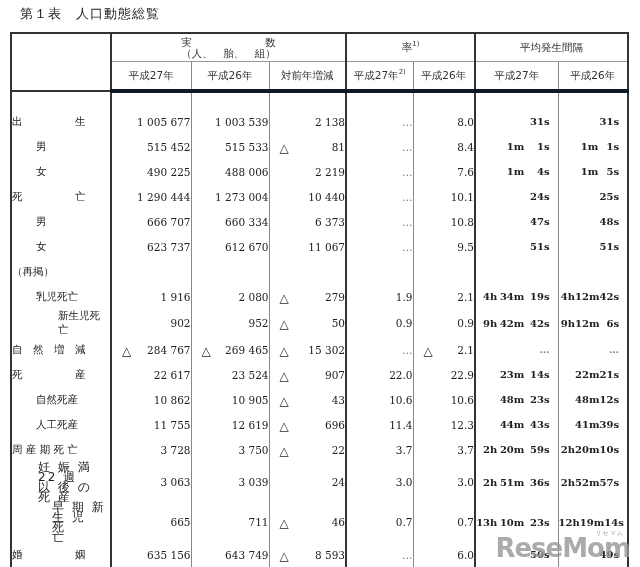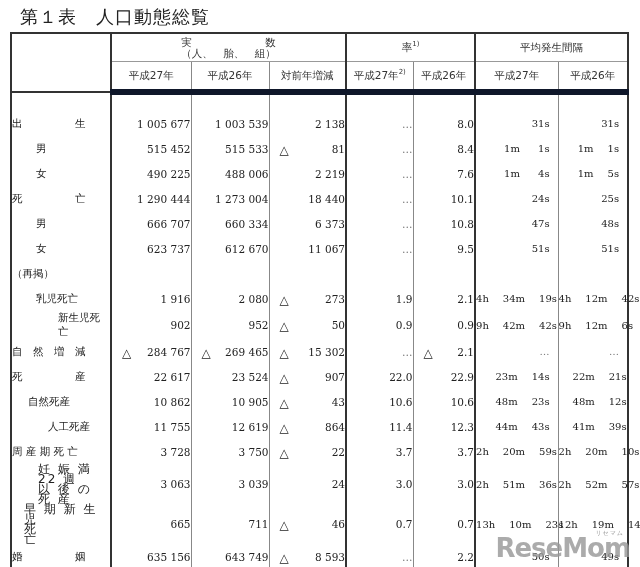--- a/index.html
+++ b/index.html
@@ -1,34 +1,34 @@
 <!DOCTYPE html>
 <html><head>
 <meta charset="utf-8">
 <style>
   html, body { margin:0; padding:0; background:#ffffff; }
   body { width:640px; height:567px; position:relative; overflow:hidden;
          font-family:"DejaVu Sans","Liberation Sans",sans-serif; color:#222; }
-  .title { position:absolute; left:20px; top:5px; font-size:18px; letter-spacing:1px; }
+  .title { position:absolute; left:20px; top:5px; font-size:13px; letter-spacing:1px; }
   table.main { position:absolute; left:10px; top:32px; width:617px; border-collapse:collapse;
                border:2px solid #333; table-layout:fixed; }
   table.main th, table.main td { border-left:1px solid #888; border-right:1px solid #888; padding:0; }
   table.main th { font-weight:normal; font-size:10.5px; color:#333; text-align:center; }
   .hdr1 th { height:27px; border-bottom:1px solid #999; }
-  .hdr2 th { height:27px; border-bottom:6px solid #0f172a; }
+  .hdr2 th { height:27px; border-bottom:4px solid #0f172a; }
   .hdr1 th.lbl { border-bottom:2px solid #333; }
   .thick-l { border-left:2px solid #333 !important; }
   .sub { font-size:7px; vertical-align:super; }
   td { font-family:"DejaVu Serif","Liberation Serif",serif; font-size:10.5px; height:25px; color:#222; }
   td.lbl { font-family:"DejaVu Sans","Liberation Sans",sans-serif; font-size:10.5px; padding-left:10px; }
   td.num { text-align:right; padding-right:8px; white-space:pre; }
   td.tri { position:relative; }
   .tri-mark { position:absolute; left:10px; font-family:"DejaVu Sans",sans-serif; font-size:12px; }
   .dots { color:#777; }
-  .interval { display:flex; justify-content:flex-start; padding-right:8px; gap:14px; font-weight:normal; font-size:10px; }
+  .interval { display:flex; justify-content:flex-start; padding-right:8px; gap:0; font-weight:bold; font-size:10px; }
   .interval span { display:inline-block; text-align:right; }
   .iv-h { width:22px; } .iv-m { width:28px; } .iv-s { width:26px; }
   .spacer td { height:16px; }
   .small2 { font-size:12px; line-height:10px; letter-spacing:2px; }
   .watermark { position:absolute; right:10px; bottom:4px; font-family:"DejaVu Sans","Liberation Sans",sans-serif;
                font-weight:bold; font-size:26px; color:rgba(150,150,150,0.8); letter-spacing:-1px; }
   .watermark small { position:absolute; right:6px; top:-4px; font-size:6px; font-weight:normal; color:#999; letter-spacing:1px; }
 </style>
 </head>
 <body>
@@ -142,21 +142,21 @@
             <span class="iv-h"></span>
             <span class="iv-m">1m</span>
             <span class="iv-s">5s</span>
           </div>
         </td>
       </tr>
       <tr>
         <td class="lbl">死　　　　　亡</td>
         <td class="num tri thick-l"><span>1 290 444</span></td>
         <td class="num tri"><span>1 273 004</span></td>
-        <td class="num tri"><span>18 440</span></td>
+        <td class="num tri"><span>10 440</span></td>
         <td class="num tri thick-l dots"><span>…</span></td>
         <td class="num tri"><span>10.1</span></td>
         <td class="thick-l">
           <div class="interval">
             <span class="iv-h"></span>
             <span class="iv-m"></span>
             <span class="iv-s">24s</span>
           </div>
         </td>
         <td>
@@ -230,21 +230,21 @@
             <span class="iv-h"></span>
             <span class="iv-m"></span>
             <span class="iv-s"></span>
           </div>
         </td>
       </tr>
       <tr>
         <td class="lbl" style="padding-left: 24px; margin-top: 20px;">乳児死亡</td>
         <td class="num tri thick-l"><span>1 916</span></td>
         <td class="num tri"><span>2 080</span></td>
-        <td class="num tri"><span class="tri-mark">△</span><span>273</span></td>
+        <td class="num tri"><span class="tri-mark">△</span><span>279</span></td>
         <td class="num tri thick-l"><span>1.9</span></td>
         <td class="num tri"><span>2.1</span></td>
         <td class="thick-l">
           <div class="interval">
             <span class="iv-h">4h</span>
             <span class="iv-m">34m</span>
             <span class="iv-s">19s</span>
           </div>
         </td>
         <td>
@@ -315,21 +315,21 @@
         </td>
         <td>
           <div class="interval">
             <span class="iv-h"></span>
             <span class="iv-m">22m</span>
             <span class="iv-s">21s</span>
           </div>
         </td>
       </tr>
       <tr>
-        <td class="lbl" style="padding-left: 16px;">自然死産</td>
+        <td class="lbl" style="padding-left: 24px;">自然死産</td>
         <td class="num tri thick-l"><span>10 862</span></td>
         <td class="num tri"><span>10 905</span></td>
         <td class="num tri"><span class="tri-mark">△</span><span>43</span></td>
         <td class="num tri thick-l"><span>10.6</span></td>
         <td class="num tri"><span>10.6</span></td>
         <td class="thick-l">
           <div class="interval">
             <span class="iv-h"></span>
             <span class="iv-m">48m</span>
             <span class="iv-s">23s</span>
@@ -337,24 +337,24 @@
         </td>
         <td>
           <div class="interval">
             <span class="iv-h"></span>
             <span class="iv-m">48m</span>
             <span class="iv-s">12s</span>
           </div>
         </td>
       </tr>
       <tr>
-        <td class="lbl" style="padding-left: 36px;">人工死産</td>
+        <td class="lbl" style="padding-left: 24px;">人工死産</td>
         <td class="num tri thick-l"><span>11 755</span></td>
         <td class="num tri"><span>12 619</span></td>
-        <td class="num tri"><span class="tri-mark">△</span><span>864</span></td>
+        <td class="num tri"><span class="tri-mark">△</span><span>696</span></td>
         <td class="num tri thick-l"><span>11.4</span></td>
         <td class="num tri"><span>12.3</span></td>
         <td class="thick-l">
           <div class="interval">
             <span class="iv-h"></span>
             <span class="iv-m">44m</span>
             <span class="iv-s">43s</span>
           </div>
         </td>
         <td>
@@ -408,21 +408,21 @@
         </td>
         <td>
           <div class="interval">
             <span class="iv-h">2h</span>
             <span class="iv-m">52m</span>
             <span class="iv-s">57s</span>
           </div>
         </td>
       </tr>
       <tr>
-        <td class="lbl" style="padding-left: 12px; margin-left: 48px;">
+        <td class="lbl" style="padding-left: 40px; margin-left: 48px;">
           <div class="small2">
             <div>早 期 新 生 児</div>
             <div>死　　　　　亡</div>
           </div>
         </td>
         <td class="num tri thick-l"><span>665</span></td>
         <td class="num tri"><span>711</span></td>
         <td class="num tri"><span class="tri-mark">△</span><span>46</span></td>
         <td class="num tri thick-l"><span>0.7</span></td>
         <td class="num tri"><span>0.7</span></td>
@@ -440,21 +440,21 @@
             <span class="iv-s">14s</span>
           </div>
         </td>
       </tr>
       <tr>
         <td class="lbl">婚　　　　　姻</td>
         <td class="num tri thick-l"><span>635 156</span></td>
         <td class="num tri"><span>643 749</span></td>
         <td class="num tri"><span class="tri-mark">△</span><span>8 593</span></td>
         <td class="num tri thick-l dots"><span>…</span></td>
-        <td class="num tri"><span>2.2</span></td>
+        <td class="num tri"><span>6.0</span></td>
         <td class="thick-l">
           <div class="interval">
             <span class="iv-h"></span>
             <span class="iv-m"></span>
             <span class="iv-s">50s</span>
           </div>
         </td>
         <td>
           <div class="interval">
             <span class="iv-h"></span>

